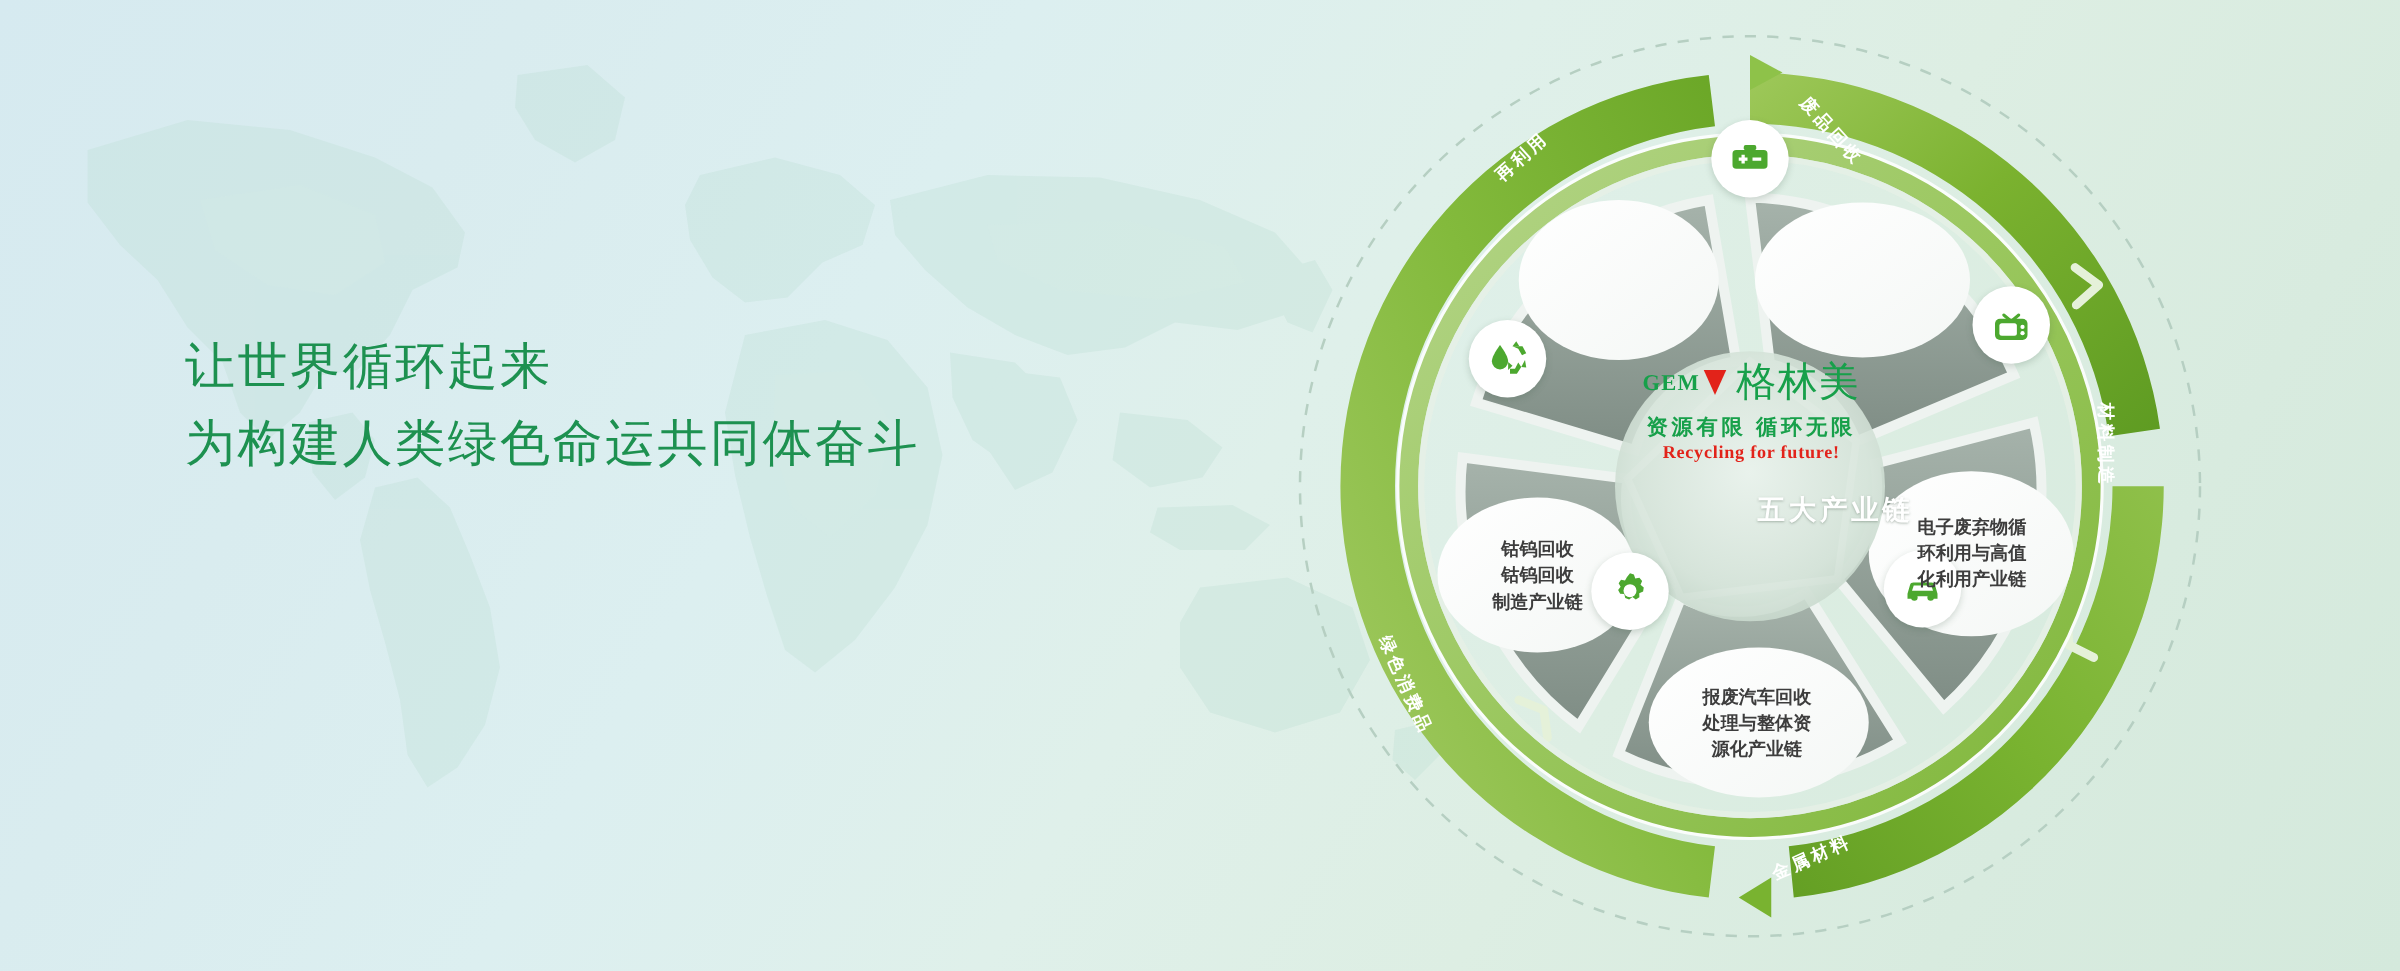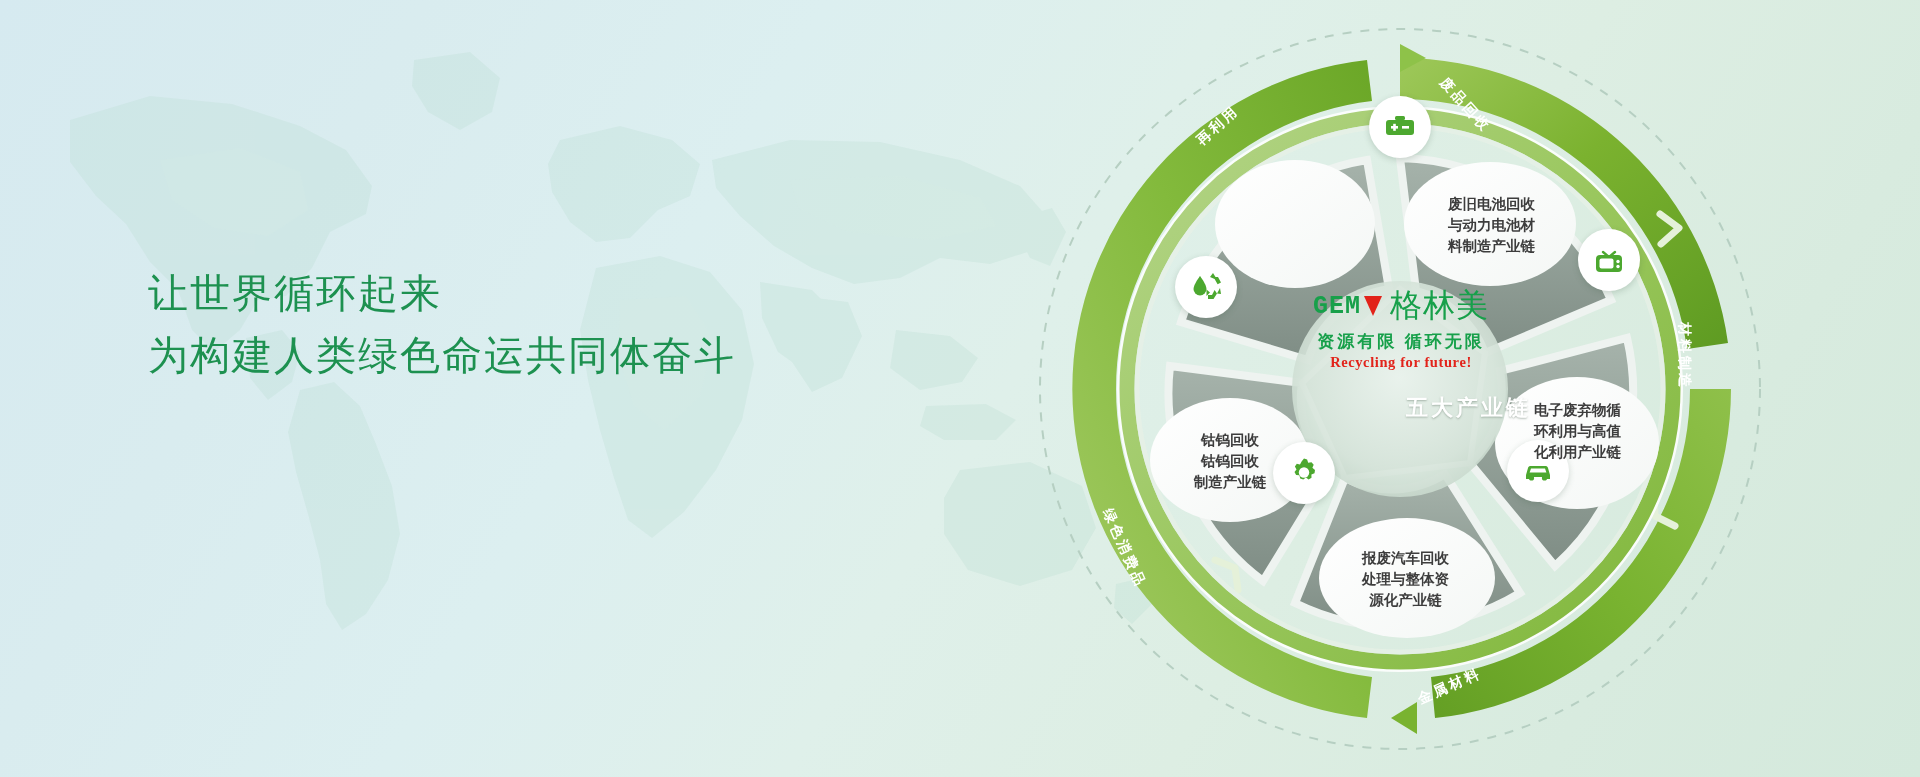--- a/index.html
+++ b/index.html
@@ -68,23 +68,23 @@
     position: absolute;
     left: 256px; top: 276px;
     width: 260px;
     text-align: center;
     user-select: none;
   }
   #logo-row {
     display: flex; align-items: center; justify-content: center; gap: 7px;
   }
   .logo-gem {
-    font-family: Liberation Mono, monospace;
+    font-family: Liberation Serif, serif;
     font-weight: 700;
-    font-size: 25px;
+    font-size: 18px;
     color: #17a04a;
     letter-spacing: 1px;
   }
   .logo-tri {
     width: 0; height: 0;
     border-left: 9px solid transparent;
     border-right: 9px solid transparent;
     border-top: 20px solid #e2231a;
     margin-left: -4px;
     margin-right: 1px;
@@ -341,27 +341,22 @@
       <svg width="36" height="36" viewBox="0 0 36 36">
         <path d="M12 7 C12 7 5.5 15.5 5.5 20 A6.5 6.5 0 0 0 18.5 20 C18.5 15.5 12 7 12 7 Z" fill="#4ca82f"></path>
         <path d="M22 8 L27.5 8 L25 4 Z" fill="#4ca82f"></path>
         <path d="M22 8 L30 8 L33 13.5 L29.6 15.2 L26.6 10 Z" fill="#4ca82f"></path>
         <path d="M32 19 L29 24.5 L33 25 Z" fill="#4ca82f"></path>
         <path d="M29 24.5 L25.5 30 L20 30 L20 26 L24 26 L26.6 21 Z" fill="#4ca82f"></path>
         <path d="M18.5 27 L22 23.5 L18.5 20.5 Z" fill="#4ca82f"></path>
       </svg>
     </div>
 
-    <div class="seg-label" style="left:394px; top:186px; width:165px;">
-      <div>废旧电池回收</div>
-      <div>与动力电池材</div>
-      <div>料制造产业链</div>
-    </div>
-
-    <div class="seg-label" style="left:480px; top:392px; width:165px;">
+
+    <div class="seg-label" style="left:480px; top:404px; width:165px;">
       <div>电子废弃物循</div>
       <div>环利用与高值</div>
       <div>化利用产业链</div>
     </div>
 
     <div class="seg-label" style="left:308px; top:540px; width:165px;">
       <div>报废汽车回收</div>
       <div>处理与整体资</div>
       <div>源化产业链</div>
     </div>

